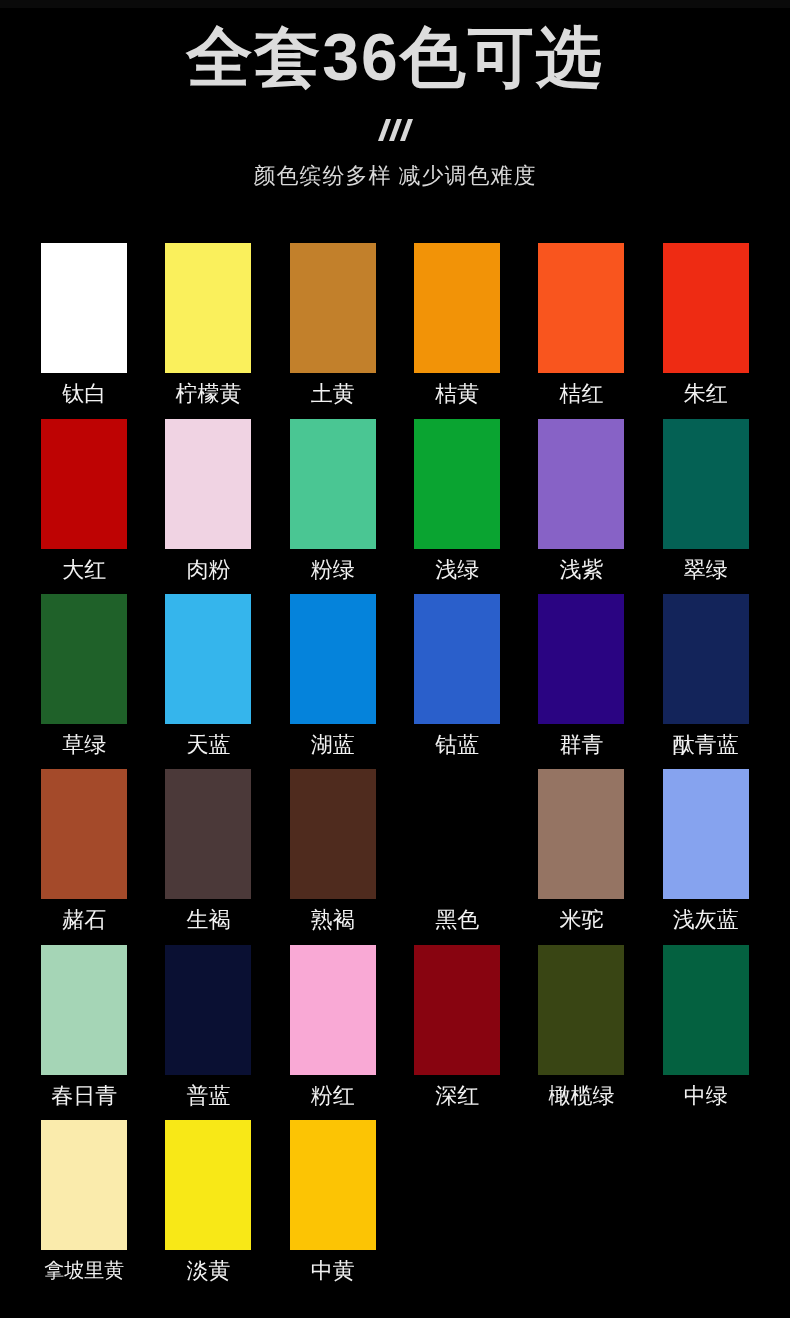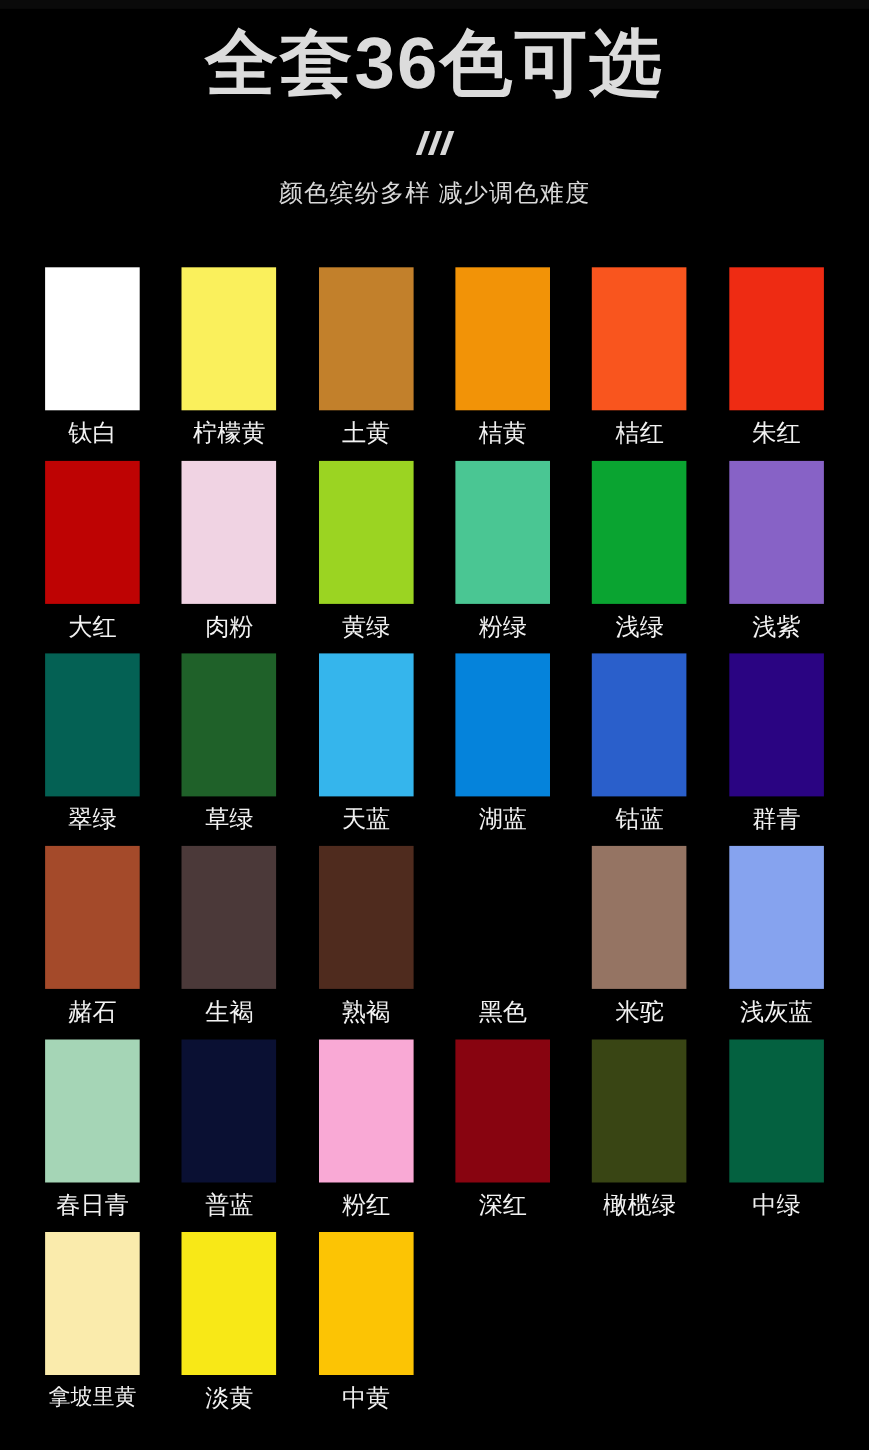--- a/index.html
+++ b/index.html
@@ -134,24 +134,20 @@
       </div>
       <div class="cell">
         <div class="chip" style="background: rgb(190, 3, 3);"></div>
         <div class="chip-label">大红</div>
       </div>
       <div class="cell">
         <div class="chip" style="background: rgb(240, 211, 227);"></div>
         <div class="chip-label">肉粉</div>
       </div>
       <div class="cell">
-        <div class="chip" style="background: rgb(155, 212, 34);"></div>
-        <div class="chip-label">黄绿</div>
-      </div>
-      <div class="cell">
         <div class="chip" style="background: rgb(74, 198, 147);"></div>
         <div class="chip-label">粉绿</div>
       </div>
       <div class="cell">
         <div class="chip" style="background: rgb(10, 164, 49);"></div>
         <div class="chip-label">浅绿</div>
       </div>
       <div class="cell">
         <div class="chip" style="background: rgb(135, 98, 198);"></div>
         <div class="chip-label">浅紫</div>
@@ -174,20 +170,24 @@
       </div>
       <div class="cell">
         <div class="chip" style="background: rgb(42, 95, 203);"></div>
         <div class="chip-label">钴蓝</div>
       </div>
       <div class="cell">
         <div class="chip" style="background: rgb(42, 4, 130);"></div>
         <div class="chip-label">群青</div>
       </div>
       <div class="cell">
+        <div class="chip" style="background: rgb(19, 36, 90);"></div>
+        <div class="chip-label">酞青蓝</div>
+      </div>
+      <div class="cell">
         <div class="chip" style="background: rgb(164, 74, 42);"></div>
         <div class="chip-label">赭石</div>
       </div>
       <div class="cell">
         <div class="chip" style="background: rgb(75, 57, 57);"></div>
         <div class="chip-label">生褐</div>
       </div>
       <div class="cell">
         <div class="chip" style="background: rgb(79, 43, 30);"></div>
         <div class="chip-label">熟褐</div>

